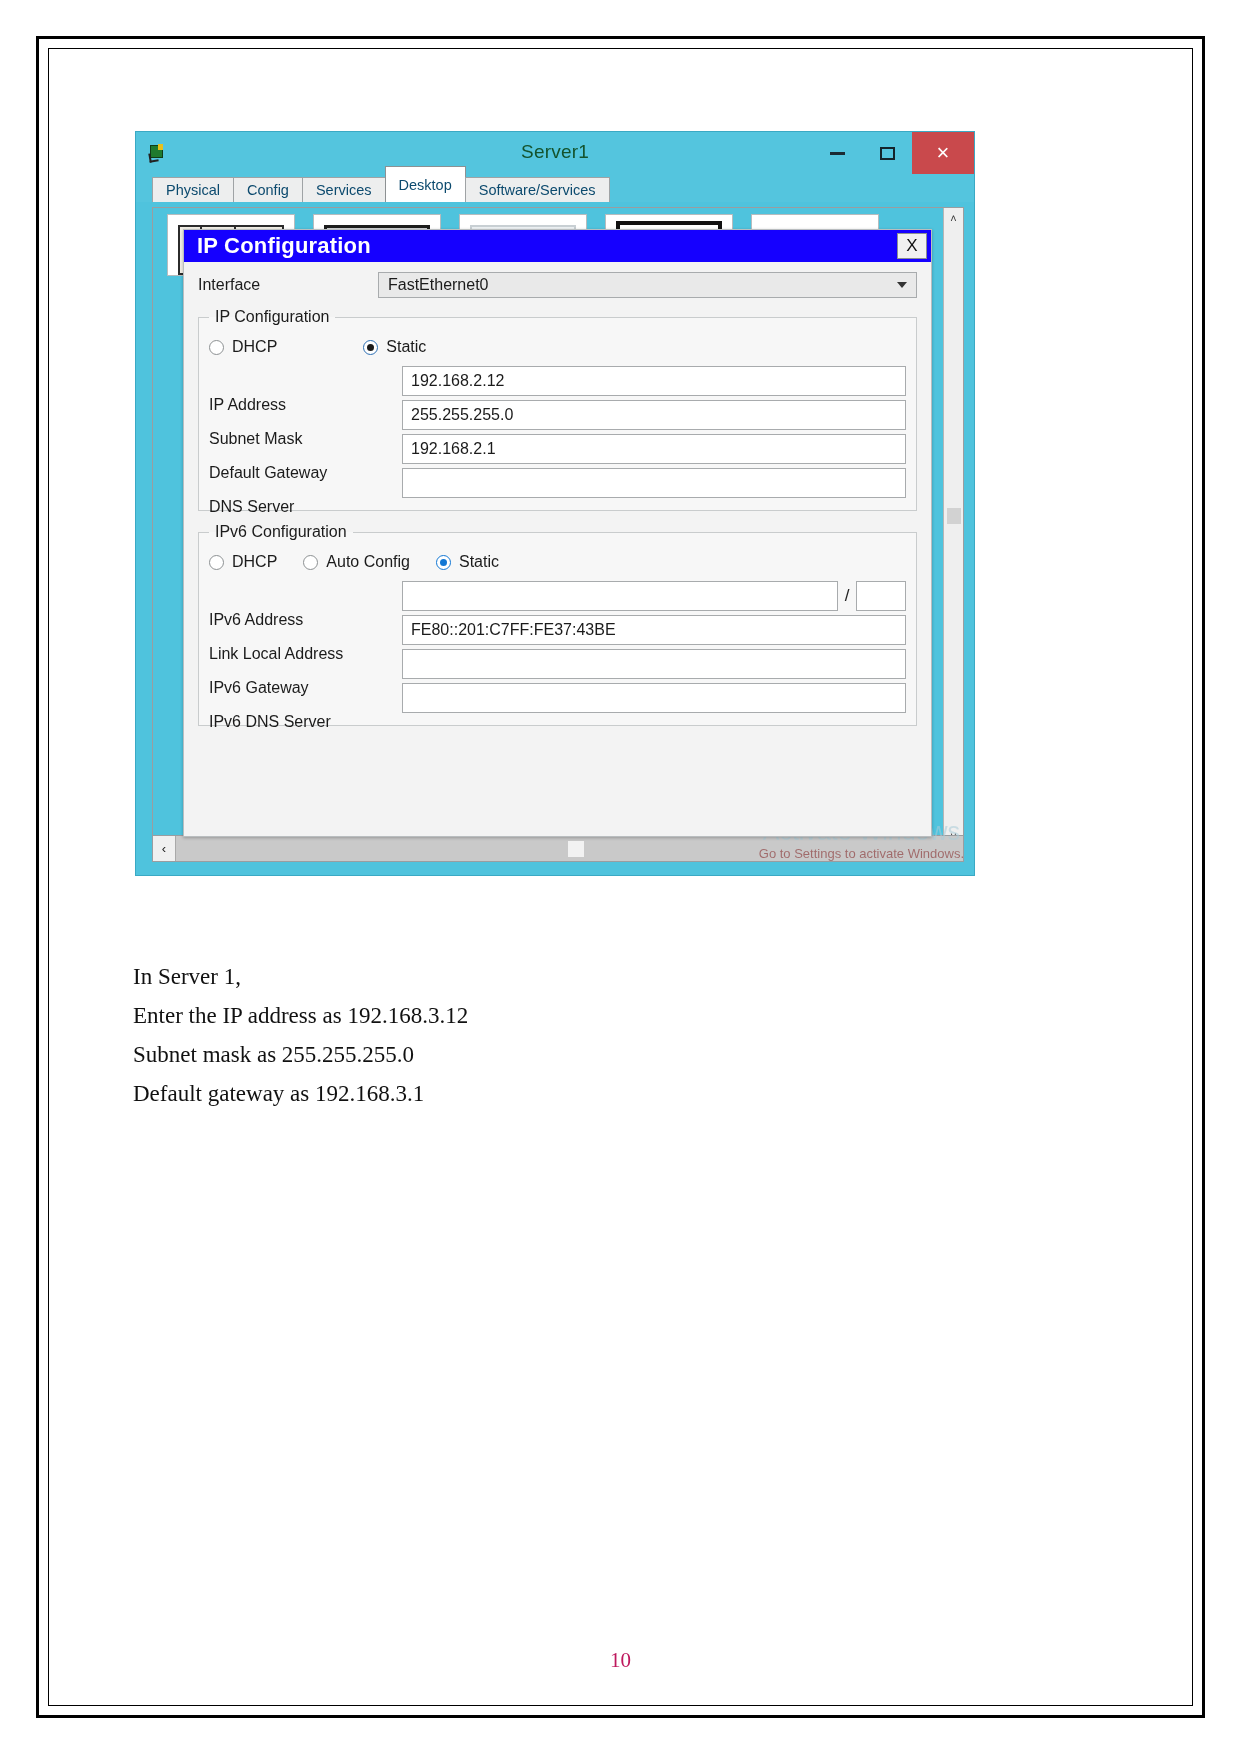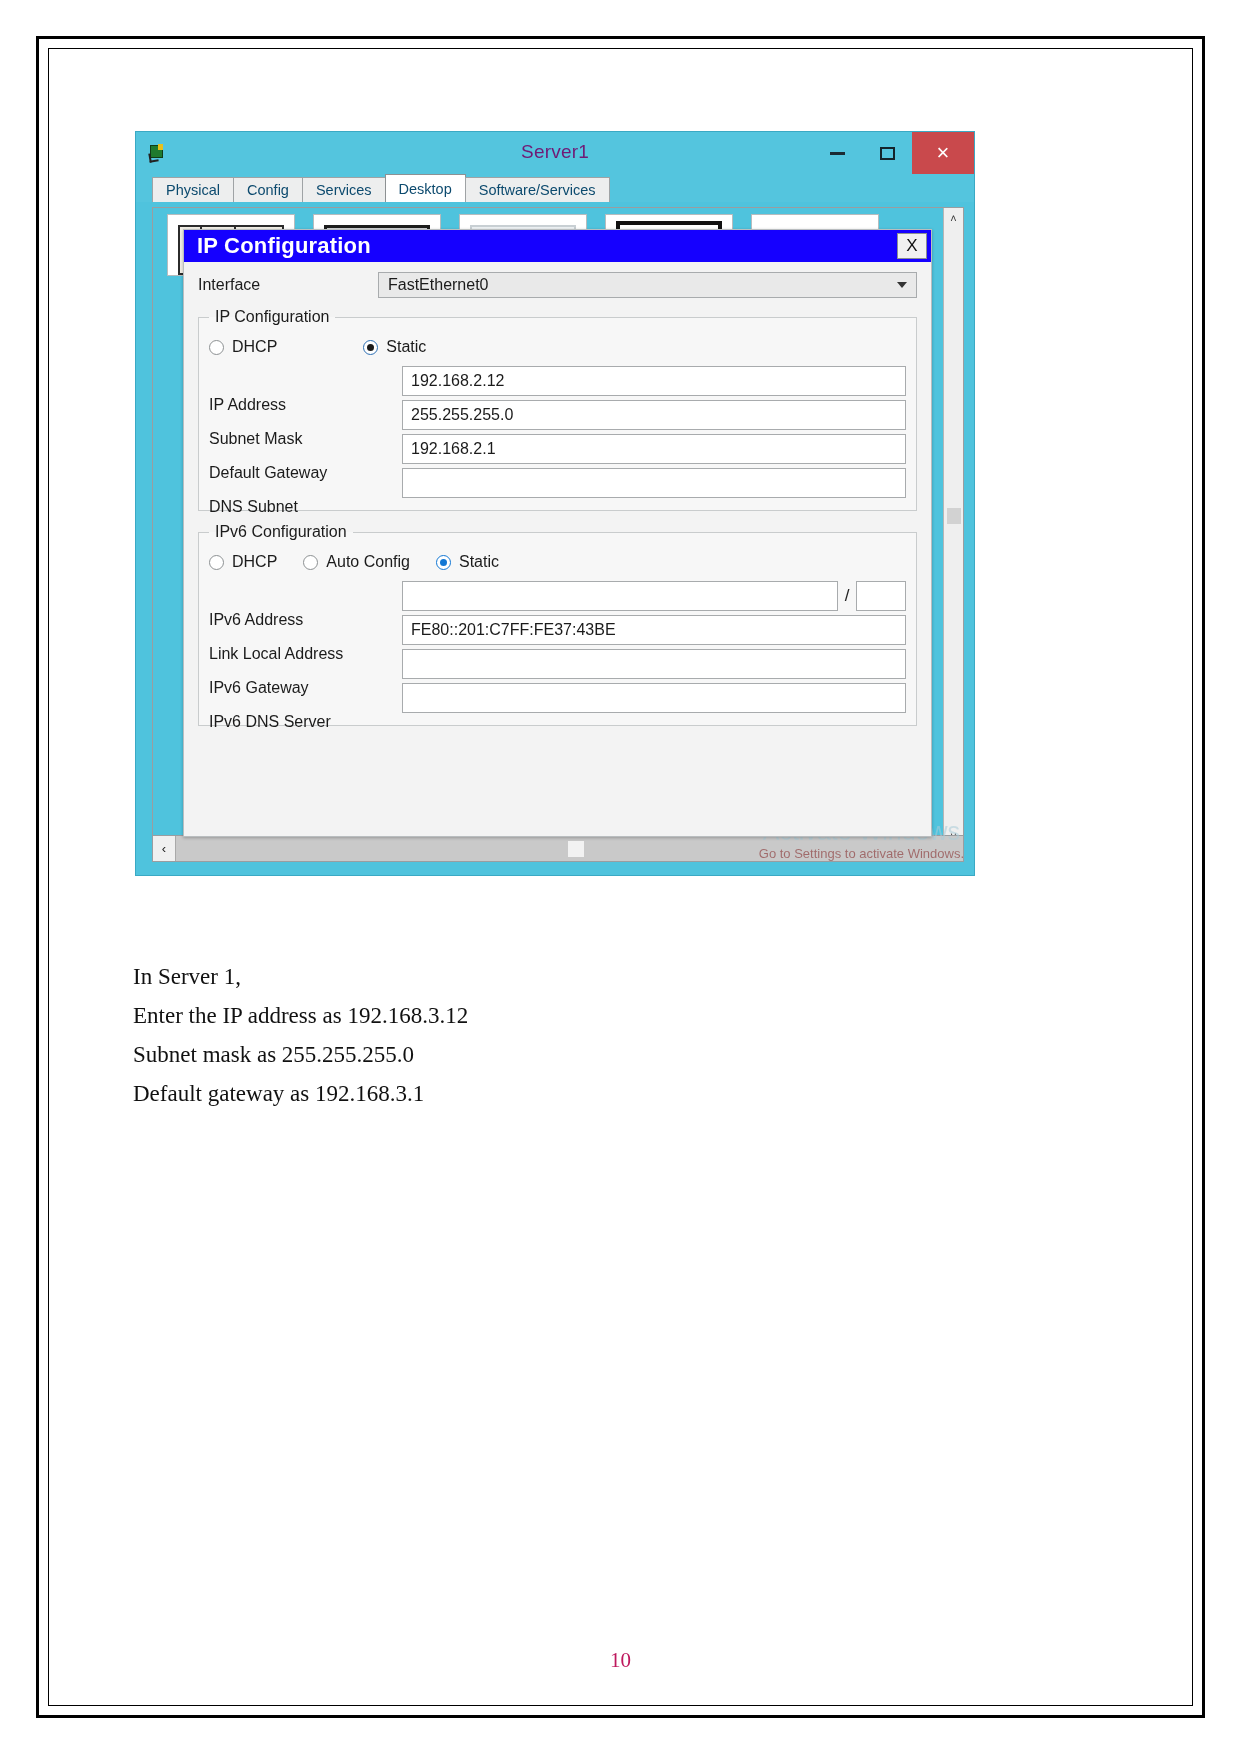--- a/index.html
+++ b/index.html
@@ -64,21 +64,21 @@
     position:absolute; left:10px; top:1px;
     width:5px; height:6px;
     background:#e8c11a;
   }
   .pt-title{
     position:absolute;
     left:0; right:0; top:9px;
     text-align:center;
     font-family:"Liberation Sans", sans-serif;
     font-size:19px;
-    color:#701a75;
+    color:#14532d;
     letter-spacing:.2px;
     pointer-events:none;
   }
   .pt-winbtns{
     position:absolute; right:0; top:0;
     height:42px; display:flex; align-items:stretch;
   }
   .winbtn{
     width:50px;
     display:flex; align-items:center; justify-content:center;
@@ -106,21 +106,21 @@
     border-bottom:none;
     margin-right:-1px;
     padding:0 13px;
     display:flex; align-items:center;
     font-family:"Liberation Sans", sans-serif;
     font-size:14.5px;
     color:#0c4a6e;
   }
   .pt-tab.active{
     background:#ffffff;
-    height:28px;
+    height:36px;
     border-color:#8d9193;
   }
 
   
   .pt-body{
     position:absolute;
     left:16px; top:75px;
     width:812px; height:640px;
     background:#ffffff;
     border:1px solid #9a9da0;
@@ -500,21 +500,21 @@
       </div>
       <div class="f-row">
         <span class="lbl">Subnet Mask</span>
         <div class="f-input">255.255.255.0</div>
       </div>
       <div class="f-row">
         <span class="lbl">Default Gateway</span>
         <div class="f-input">192.168.2.1</div>
       </div>
       <div class="f-row">
-        <span class="lbl">DNS Subnet</span>
+        <span class="lbl">DNS Server</span>
         <div class="f-input"></div>
       </div>
     </fieldset>
 
     <fieldset class="grp">
       <legend>IPv6 Configuration</legend>
 
       <div class="radio-row">
         <label class="radio">
           <span class="dot"></span>

